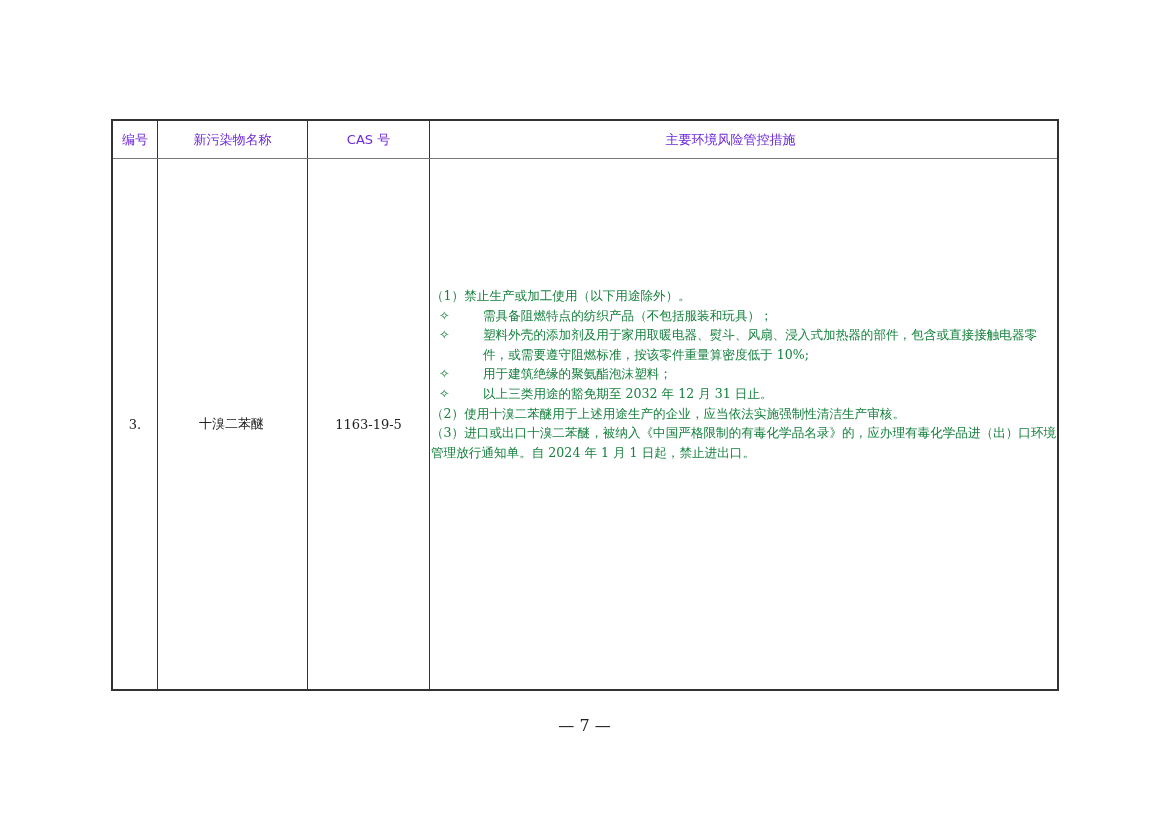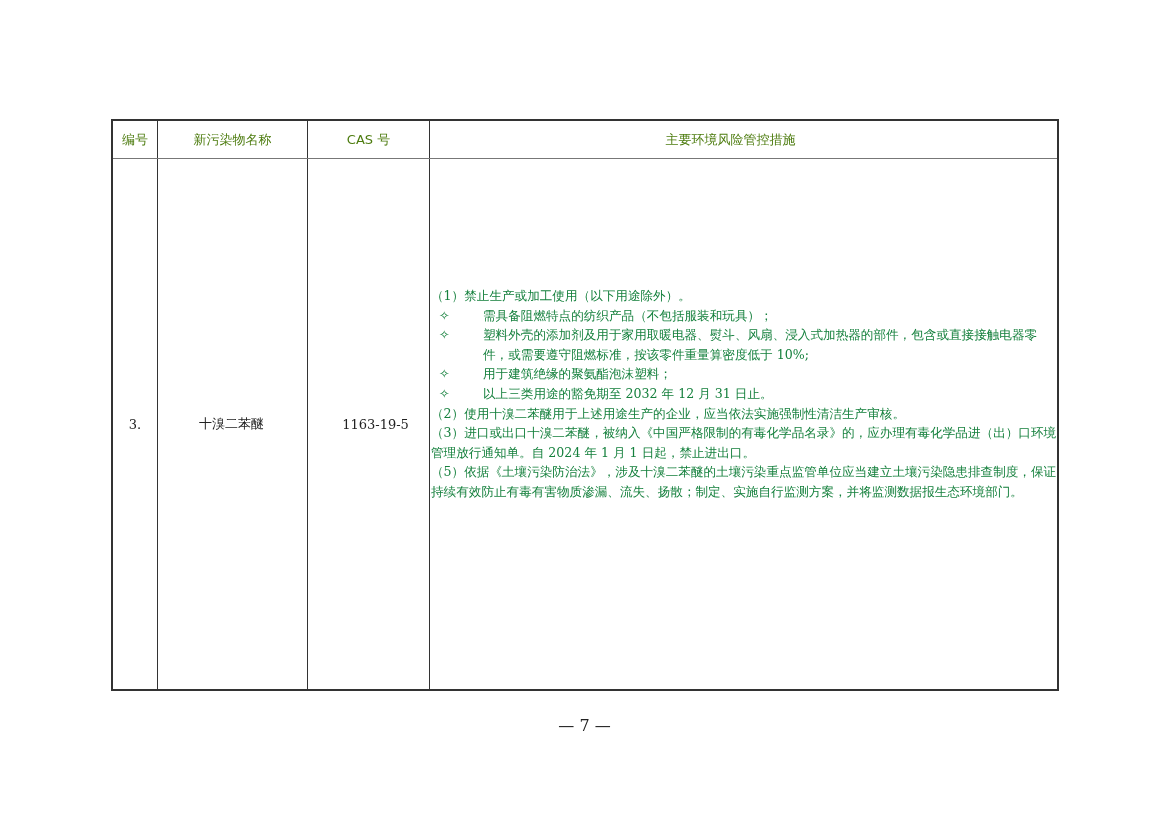--- a/index.html
+++ b/index.html
@@ -1,20 +1,20 @@
 <!DOCTYPE html>
 <html><head>
 <meta charset="utf-8">
 <style>
   html, body { margin:0; padding:0; background:#ffffff; }
   body { width:1169px; height:826px; position:relative; overflow:hidden; font-family:"DejaVu Serif","Liberation Serif",serif; color:#1a1a1a; }
   .tbl { position:absolute; left:111px; top:119px; width:948px; height:572px; border:2px solid #333; box-sizing:border-box; }
   .vline { position:absolute; top:0; bottom:0; width:0; border-left:1px solid #333; }
   .hline { position:absolute; left:0; right:0; height:0; border-top:1px solid #777; top:37px; }
-  .hcell { position:absolute; top:0; height:37px; display:flex; align-items:center; justify-content:center; font-family:"DejaVu Sans","Liberation Sans",sans-serif; font-size:13px; color:#4d7c0f; }
+  .hcell { position:absolute; top:0; height:37px; display:flex; align-items:center; justify-content:center; font-family:"DejaVu Sans","Liberation Sans",sans-serif; font-size:13px; color:#6d28d9; }
   .bcell { position:absolute; top:38px; bottom:0; display:flex; align-items:center; justify-content:center; font-size:13px; color:#222; }
   .measures { position:absolute; left:318px; top:165px; width:626px; font-size:12.6px; line-height:19.6px; color:#15803d; }
   .measures p { margin:0; }
   .sub { padding-left:26px; position:relative; }
   .sub .mark { position:absolute; left:8px; }
   .sub .txt { display:block; padding-left:26px; }
   .footer { position:absolute; left:0; width:1169px; top:716px; text-align:center; font-size:16px; color:#222; }
 </style>
 </head>
 <body>
@@ -25,21 +25,21 @@
   <div class="vline" style="left:316px"></div>
   <div class="hline"></div>
 
   <div class="hcell" style="left:0;width:44px">编号</div>
   <div class="hcell" style="left:195px;width:121px">CAS 号</div>
   <div class="hcell" style="left:45px;width:149px">新污染物名称</div>
   <div class="hcell" style="left:304px;width:627px">主要环境风险管控措施</div>
 
   <div class="bcell" style="left:0;width:44px">3.</div>
   <div class="bcell" style="left:44px;width:149px">十溴二苯醚</div>
-  <div class="bcell" style="left:202px;width:121px">1163-19-5</div>
+  <div class="bcell" style="left:195px;width:121px">1163-19-5</div>
 
   <div class="measures">
     <p>（1）禁止生产或加工使用（以下用途除外）。</p>
     <p class="sub">
         <span class="mark">✧</span>
         <span class="txt">需具备阻燃特点的纺织产品（不包括服装和玩具）；</span>
       </p>
     <p class="sub">
         <span class="mark">✧</span>
         <span class="txt">塑料外壳的添加剂及用于家用取暖电器、熨斗、风扇、浸入式加热器的部件，包含或直接接触电器零件，或需要遵守阻燃标准，按该零件重量算密度低于 10%;</span>
@@ -47,17 +47,16 @@
     <p class="sub">
         <span class="mark">✧</span>
         <span class="txt">用于建筑绝缘的聚氨酯泡沫塑料；</span>
       </p>
     <p class="sub">
         <span class="mark">✧</span>
         <span class="txt">以上三类用途的豁免期至 2032 年 12 月 31 日止。</span>
       </p>
     <p>（2）使用十溴二苯醚用于上述用途生产的企业，应当依法实施强制性清洁生产审核。</p>
     <p>（3）进口或出口十溴二苯醚，被纳入《中国严格限制的有毒化学品名录》的，应办理有毒化学品进（出）口环境管理放行通知单。自 2024 年 1 月 1 日起，禁止进出口。</p>
-    <p>（5）依据《土壤污染防治法》，涉及十溴二苯醚的土壤污染重点监管单位应当建立土壤污染隐患排查制度，保证持续有效防止有毒有害物质渗漏、流失、扬散；制定、实施自行监测方案，并将监测数据报生态环境部门。</p>
   </div>
 </div>
 
 <div class="footer">— 7 —</div>
 
 </body></html>

